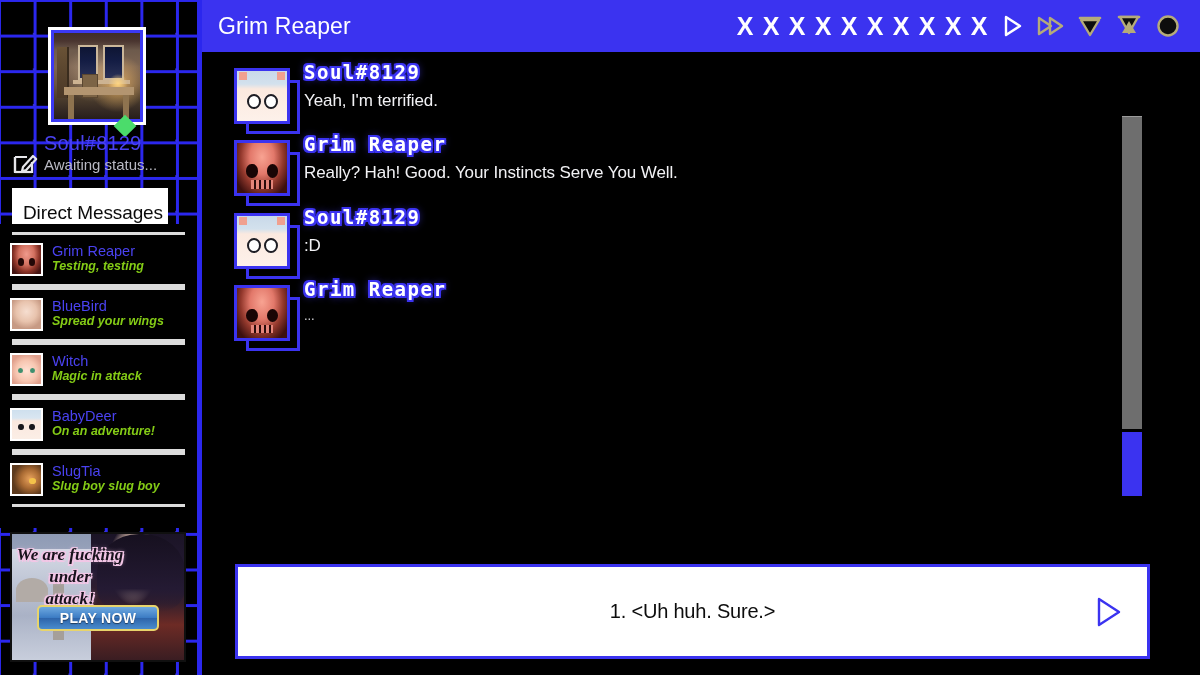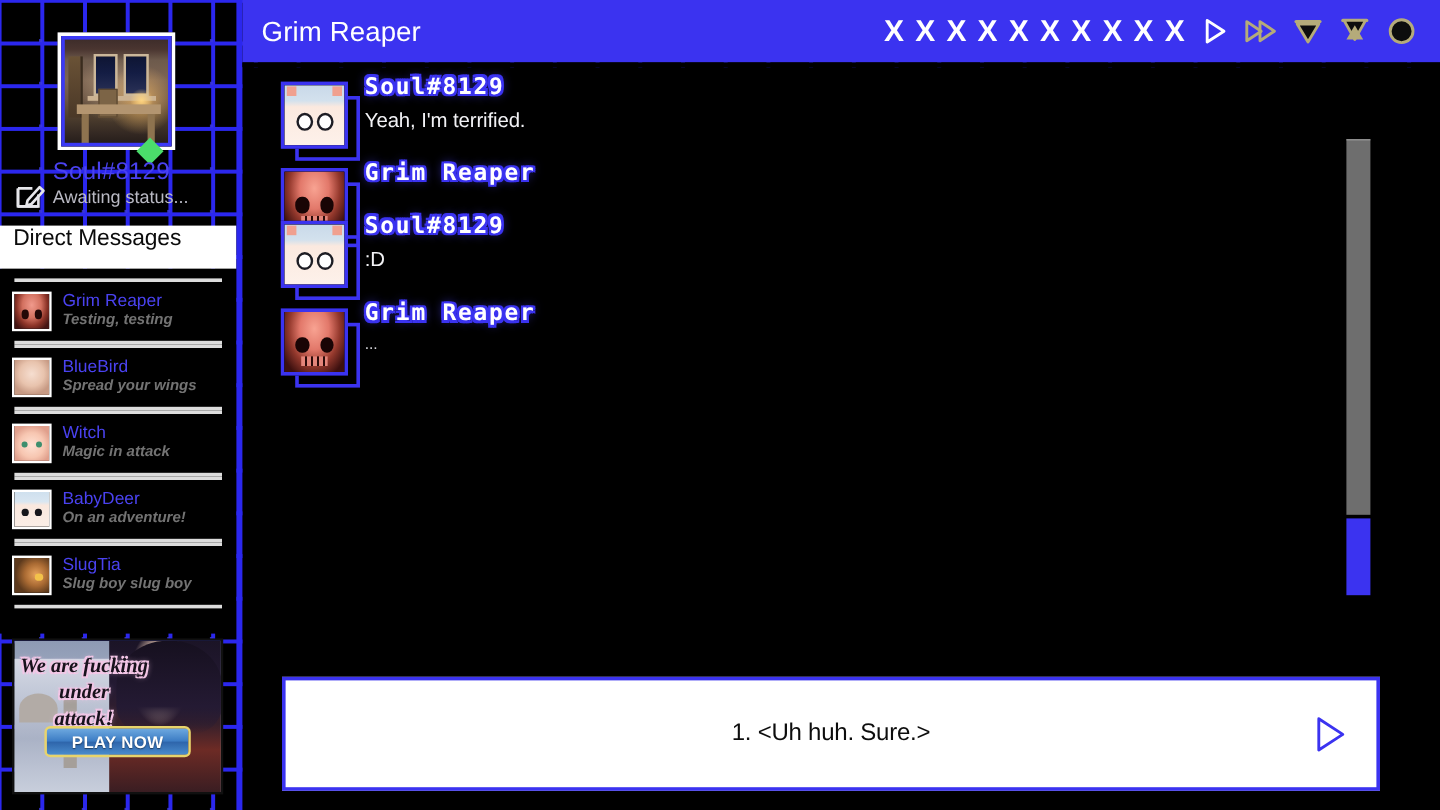--- a/index.html
+++ b/index.html
@@ -137,24 +137,24 @@
     font-size: 15px;
     color: #b9b9c3;
     white-space: nowrap;
   }
   .edit-icon {
     position: absolute; left: 12px; top: 150px;
     width: 26px; height: 26px;
   }
 
   .dm-header {
-    position: absolute; left: 0; top: 188px;
-    width: 197px; height: 36px;
+    position: absolute; left: 12px; top: 188px;
+    width: 156px; height: 36px;
     background: #ffffff;
-    display: flex; align-items: flex-start;
+    display: flex; align-items: flex-end;
   }
   .dm-header span {
     padding-left: 11px;
     font-size: 19px;
     color: #0b0b0b;
     letter-spacing: -.1px;
   }
 
   .contact-list {
     position: absolute; left: 0; top: 224px;
@@ -184,21 +184,21 @@
   .c-name {
     font-size: 14.5px;
     color: #4a42f0;
     line-height: 1.05;
     white-space: nowrap;
   }
   .c-sub {
     font-size: 12.5px;
     font-style: italic;
     font-weight: bold;
-    color: #737373;
+    color: #84cc16;
     line-height: 1.25;
     white-space: nowrap;
   }
 
   
   .av-skull {
     width: 100%; height: 100%;
     background:
       radial-gradient(ellipse at 50% 32%, #f09a8c 0%, #d2705f 38%, #8c3428 62%, #451513 85%),
       #2a0c0c;
@@ -718,20 +718,21 @@
         <div class="msg-avatar-wrap">
           <div class="msg-avatar-shadow"></div>
           <div class="msg-avatar">
             <div class="av-reaper">
                 <div class="reaper-teeth"></div>
               </div>
           </div>
         </div>
         <div class="msg-body">
           <div class="msg-name">Grim Reaper</div>
+          <div class="msg-line">Really? Hah! Good. Your Instincts Serve You Well.</div>
         </div>
       </div>
 
       <div class="msg">
         <div class="msg-avatar-wrap">
           <div class="msg-avatar-shadow"></div>
           <div class="msg-avatar">
             <div class="av-soul">
               <div class="av-soul-ear-l"></div>
                 <div class="av-soul-ear-r"></div>

